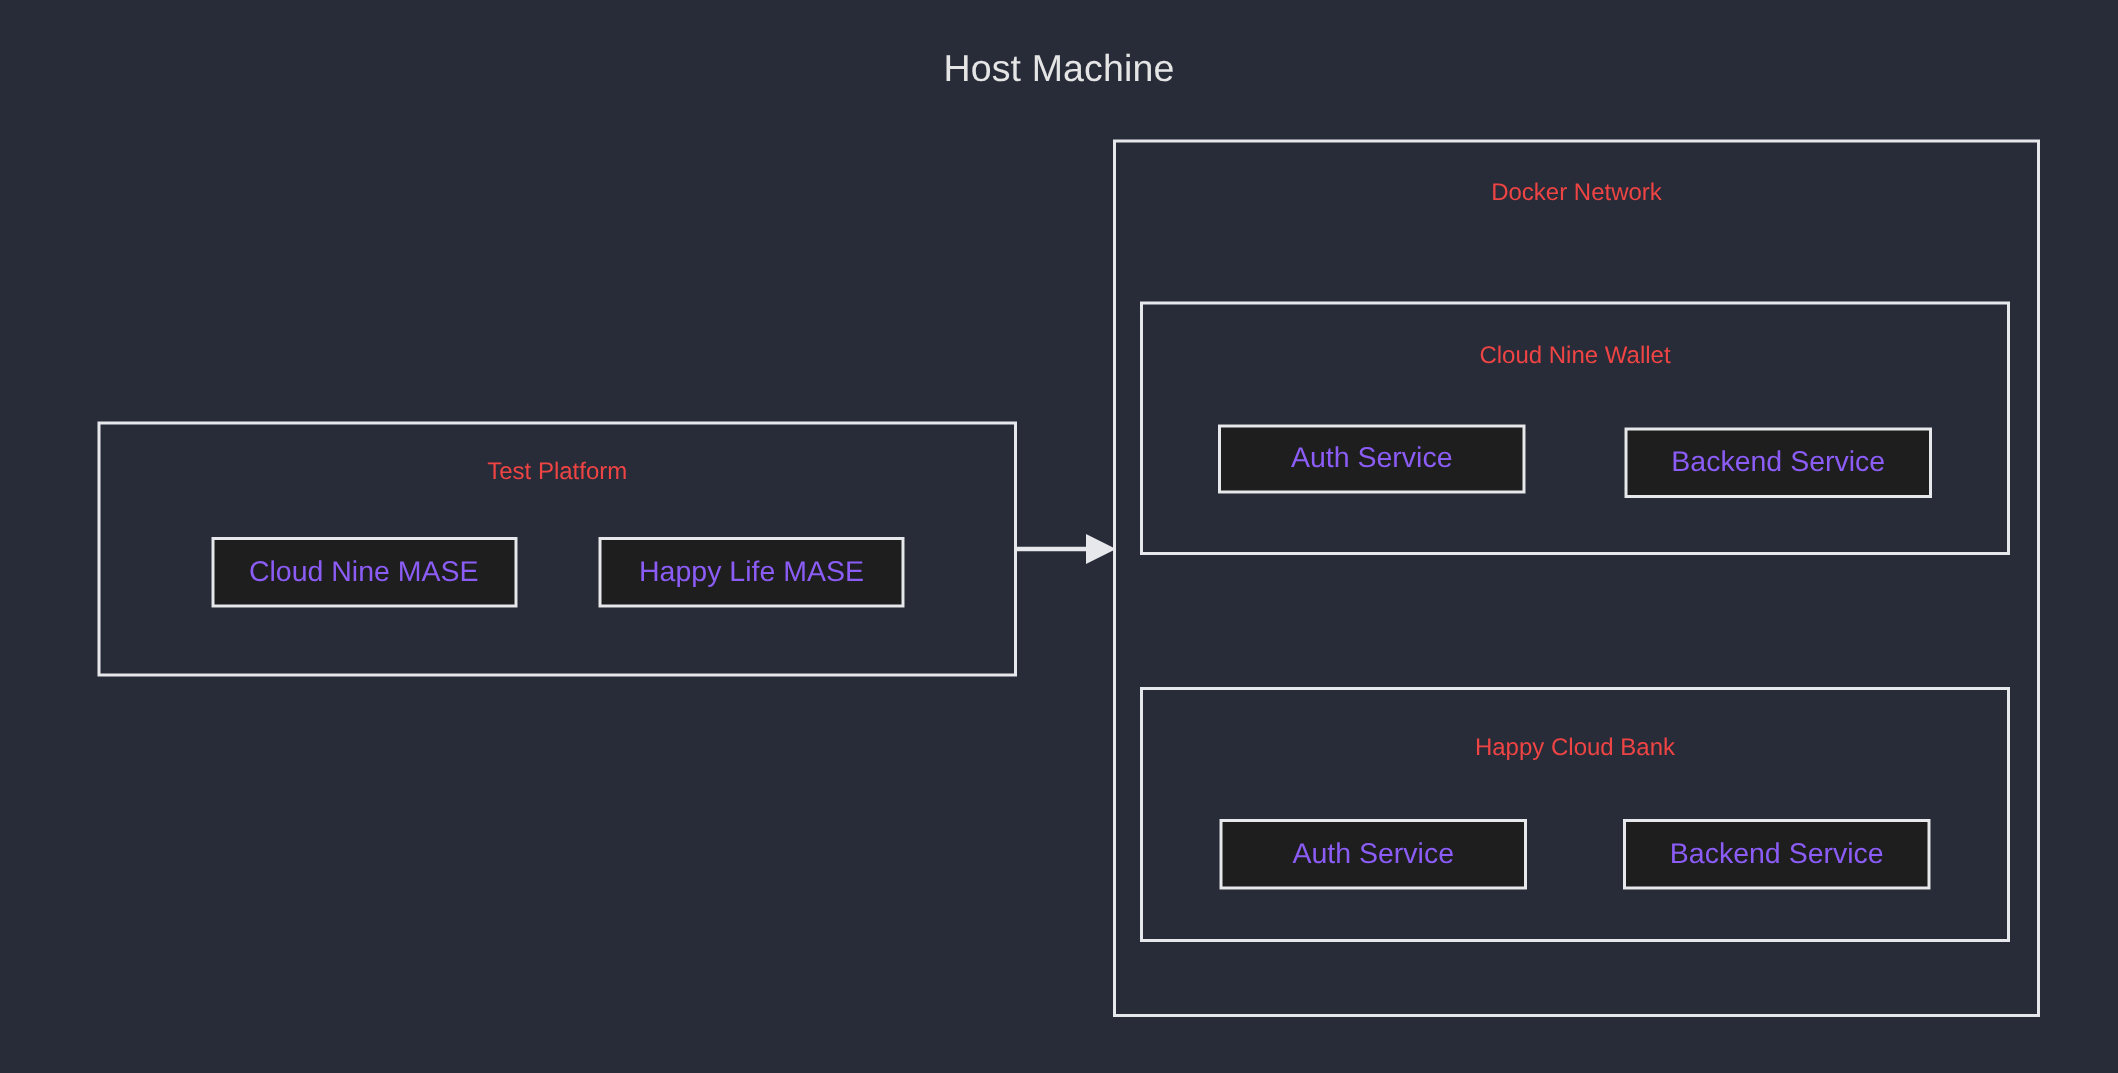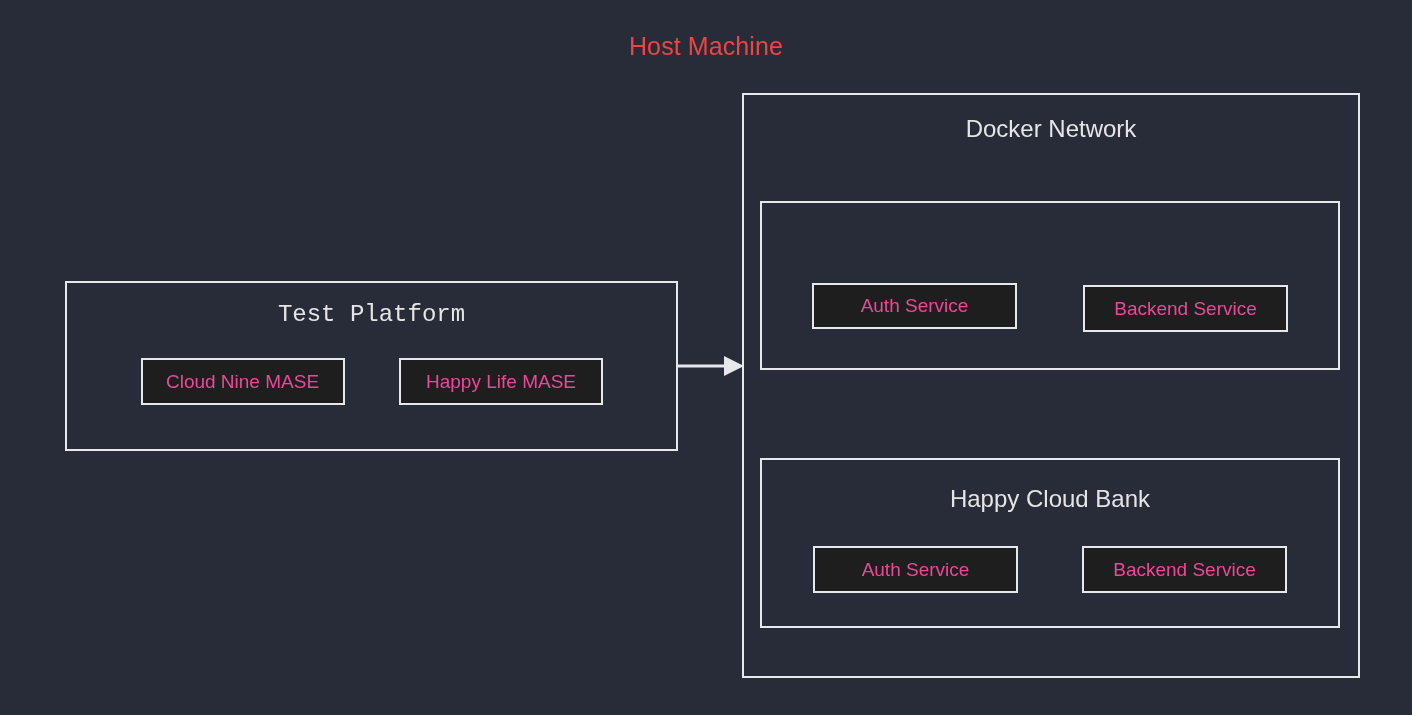--- a/index.html
+++ b/index.html
@@ -20,40 +20,40 @@
 
   
   .page-title {
     position: absolute;
     left: 0;
     top: 29px;
     width: 1412px;
     text-align: center;
     font-size: 25px;
     font-weight: 400;
-    color: #ef4444;
+    color: #e5e5e5;
     letter-spacing: 0.1px;
     line-height: 34px;
   }
 
   
   .group-box {
     position: absolute;
     border: 2px solid #e6e8ec;
     background: transparent;
     box-sizing: border-box;
   }
   .group-label {
     position: absolute;
     left: 0;
     width: 100%;
     text-align: center;
-    font-size: 24px;
+    font-size: 16px;
     font-weight: 400;
-    color: #e5e5e5;
+    color: #ef4444;
     line-height: 32px;
     white-space: nowrap;
   }
 
   #docker-network-box { left: 742px; top: 93px; width: 618px; height: 585px; }
   #docker-network-label { top: 113px; }
 
   #cloud-nine-wallet-box { left: 760px; top: 201px; width: 580px; height: 169px; }
   #cloud-nine-wallet-label { top: 222px; }
 
@@ -69,21 +69,21 @@
     border: 2px solid #e6e8ec;
     background: #1e1e1e;
     box-sizing: border-box;
     display: flex;
     align-items: center;
     justify-content: center;
   }
   .node-label {
     font-size: 19px;
     font-weight: 400;
-    color: #ec4899;
+    color: #8b5cf6;
     line-height: 24px;
     white-space: nowrap;
   }
 
   
   #node-cloud-nine-mase { left: 141px; top: 358px; width: 204px; height: 47px; }
   
   #node-cloud-nine-mase .node-label { margin-right: 1px; }
   #node-happy-life-mase { left: 399px; top: 358px; width: 204px; height: 47px; }
 
@@ -106,41 +106,42 @@
 </style>
 </head>
 <body>
 
 <div id="stage">
 
   <div class="page-title">Host Machine</div>
 
   <div class="group-box" id="test-platform-box">
   </div>
-  <div class="group-label" id="test-platform-label" style="left:65px; width:613px;font-family:Liberation Mono, monospace;">Test Platform</div>
+  <div class="group-label" id="test-platform-label" style="left:65px; width:613px;">Test Platform</div>
 
   <div class="node-box" id="node-cloud-nine-mase">
     <span class="node-label">Cloud Nine MASE</span>
   </div>
 
   <div class="node-box" id="node-happy-life-mase">
     <span class="node-label">Happy Life MASE</span>
   </div>
 
   <svg id="flow-arrow" viewBox="0 0 68 28">
     <line x1="0" y1="14" x2="52" y2="14" stroke="#e6e8ec" stroke-width="3"></line>
     <polygon points="48,4 68,14 48,24" fill="#e6e8ec"></polygon>
   </svg>
 
   <div class="group-box" id="docker-network-box">
   </div>
   <div class="group-label" id="docker-network-label" style="left:742px; width:618px;">Docker Network</div>
 
   <div class="group-box" id="cloud-nine-wallet-box">
   </div>
+  <div class="group-label" id="cloud-nine-wallet-label" style="left:760px; width:580px;">Cloud Nine Wallet</div>
 
   <div class="node-box" id="node-c9-auth">
     <span class="node-label">Auth Service</span>
   </div>
 
   <div class="node-box" id="node-c9-backend">
     <span class="node-label">Backend Service</span>
   </div>
 
   <div class="group-box" id="happy-life-bank-box">

